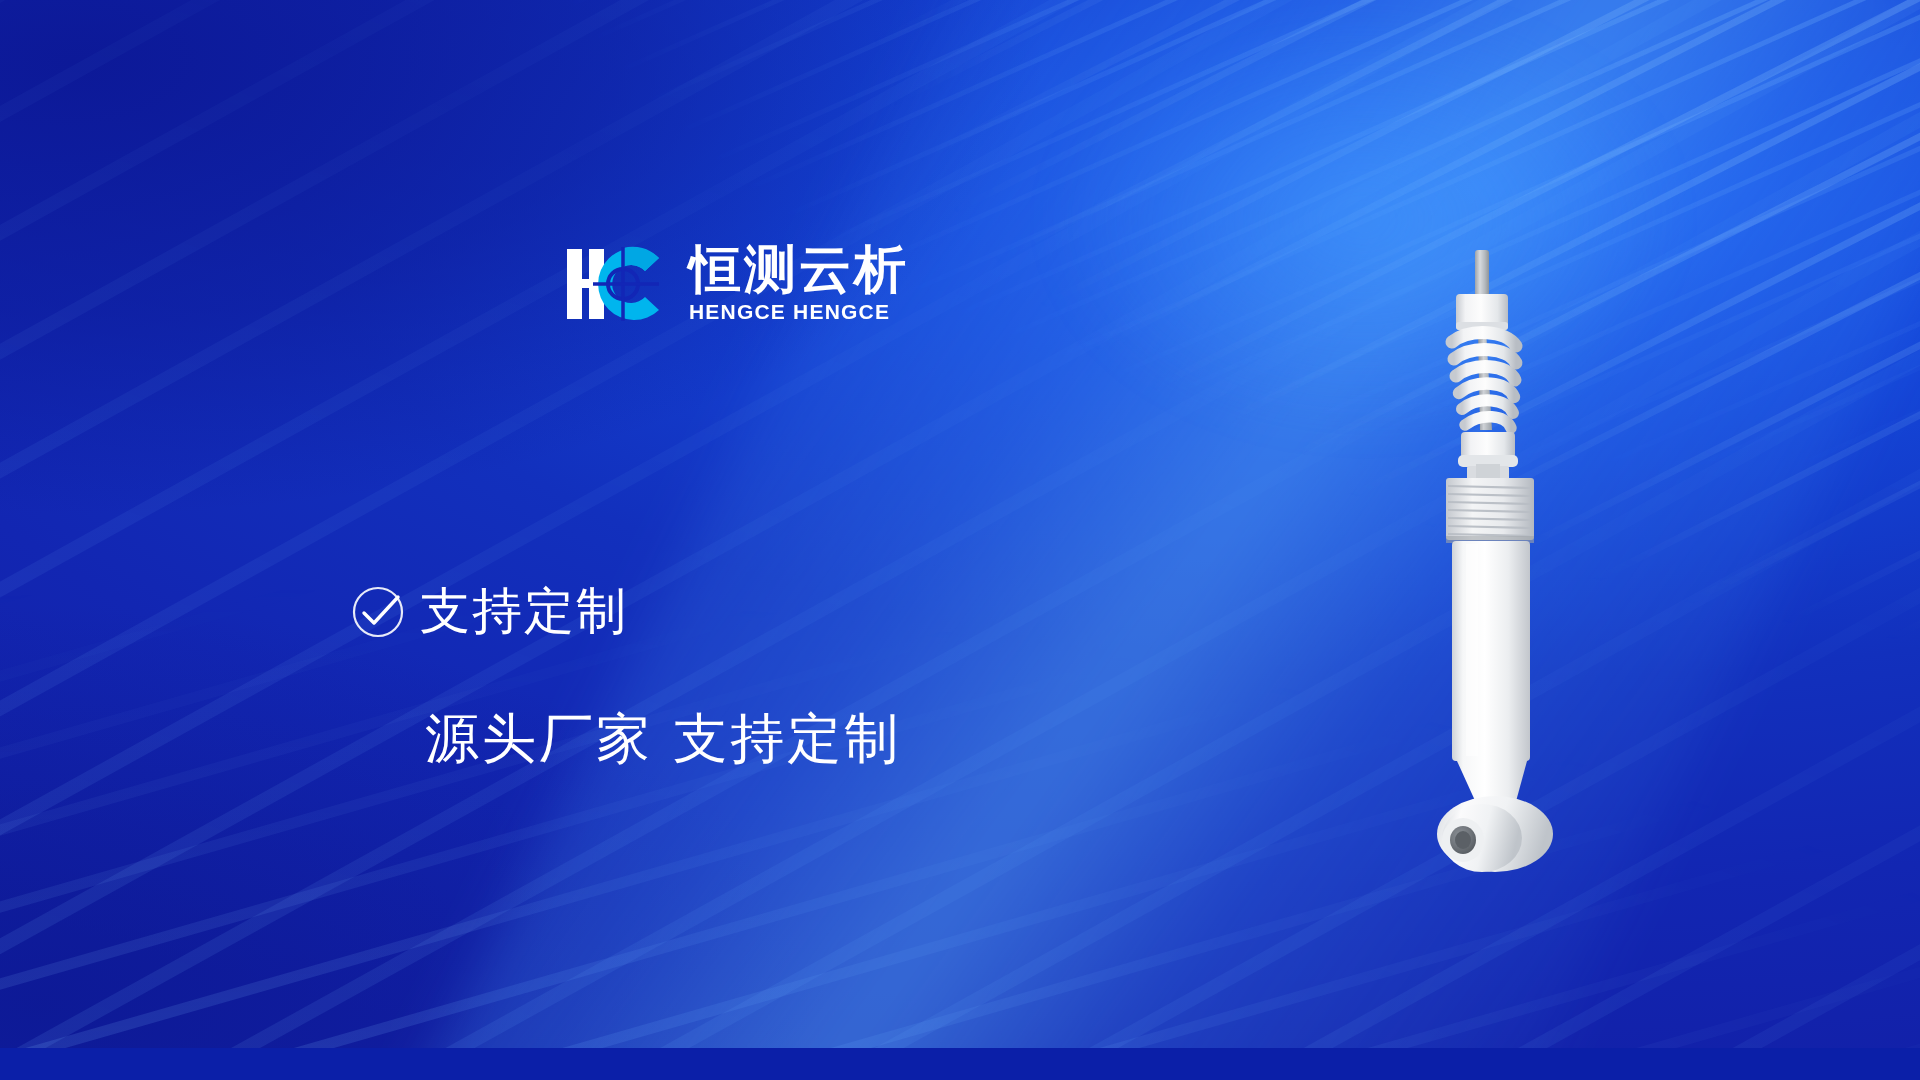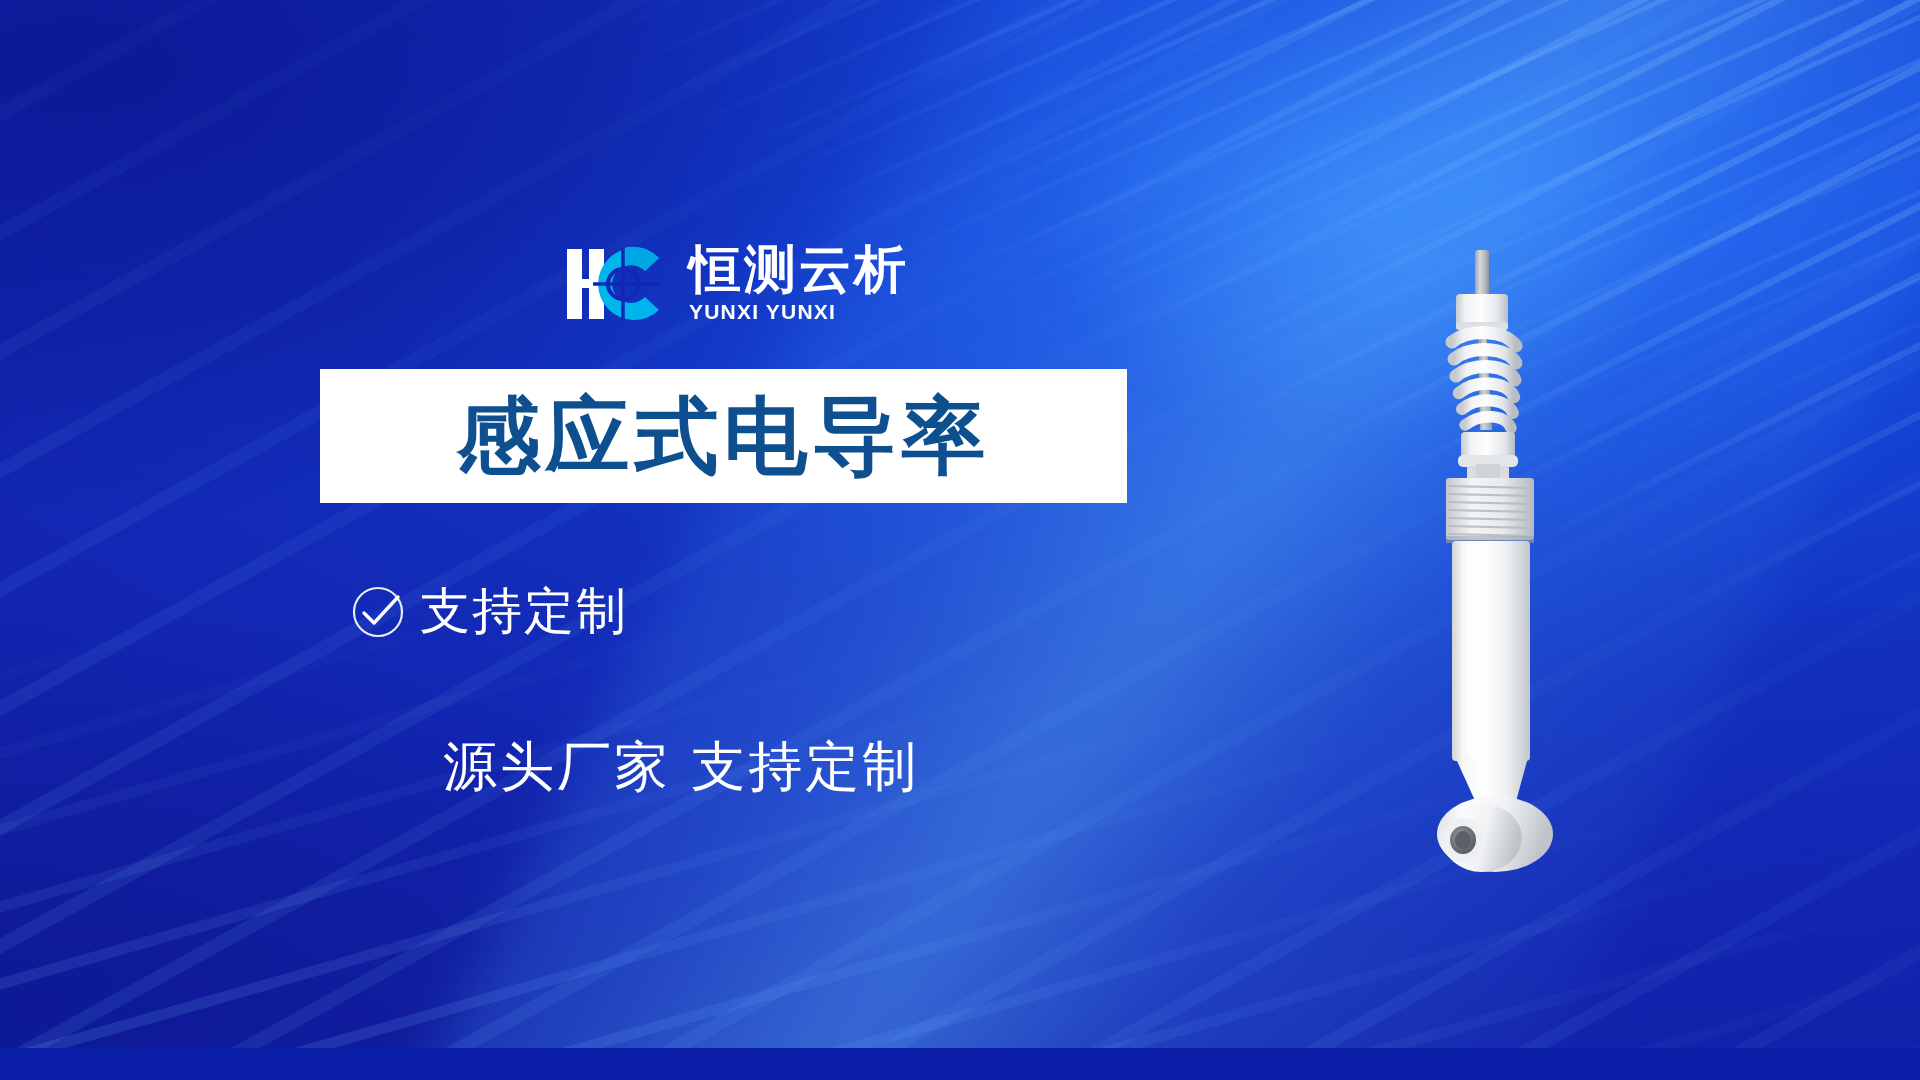--- a/index.html
+++ b/index.html
@@ -156,25 +156,24 @@
   }
   .feature{ display:flex; align-items:center; gap:14px; }
   .chk{ width:56px; height:56px; display:block; flex:none; }
   .feature-label{
     font-size:50px; color:#ffffff; letter-spacing:2px;
     font-family:"DejaVu Sans","Liberation Sans",sans-serif;
     white-space:nowrap;
   }
 
   .tagline{
-    position:absolute; left:443px; top:703px;
+    position:absolute; left:425px; top:703px;
     font-size:54px; color:#ffffff; letter-spacing:3px;
     font-family:"DejaVu Sans","Liberation Sans",sans-serif;
     white-space:nowrap;
-    margin-top:28px;
   }
 
   
   .product{
     position:absolute; left:1330px; top:250px;
     width:320px; height:620px;
   }
   .product svg{ display:block; width:100%; height:100%; overflow:visible; }
 </style>
 </head>
@@ -202,27 +201,24 @@
         <path d="M92 13 A36 36 0 1 0 92 65 L78 52 A19 19 0 1 1 78 26 Z" fill="#00b5ee"></path>
         <path d="M56 3 A36 36 0 0 1 92 13 L78 26 A19 19 0 0 0 56 22 Z" fill="#00a7e4"></path>
 
         <circle cx="56" cy="39" r="15" fill="none" stroke="#1226b6" stroke-width="4"></circle>
         <line x1="56" y1="2" x2="56" y2="76" stroke="#1226b6" stroke-width="3.5"></line>
         <line x1="26" y1="39" x2="92" y2="39" stroke="#1226b6" stroke-width="3.5"></line>
       </svg>
     </span>
     <span class="logo-words">
       <span class="logo-cn">恒测云析</span>
-      <span class="logo-en">YUNXI YUNXI</span>
+      <span class="logo-en">HENGCE HENGCE</span>
     </span>
   </div>
 
-  <div class="title-banner">
-    <span class="title-text">感应式电导率</span>
-  </div>
 
   <div class="features">
 
     <div class="feature">
       <span>
         <svg class="chk" viewBox="0 0 56 56" aria-hidden="true">
           <circle cx="28" cy="28" r="24" fill="none" stroke="#ffffff" stroke-width="2.2" opacity="0.9"></circle>
           <path d="M14 29 L24 39 L48 13" fill="none" stroke="#ffffff" stroke-width="3.4" stroke-linecap="round" stroke-linejoin="round"></path>
         </svg>
       </span>

